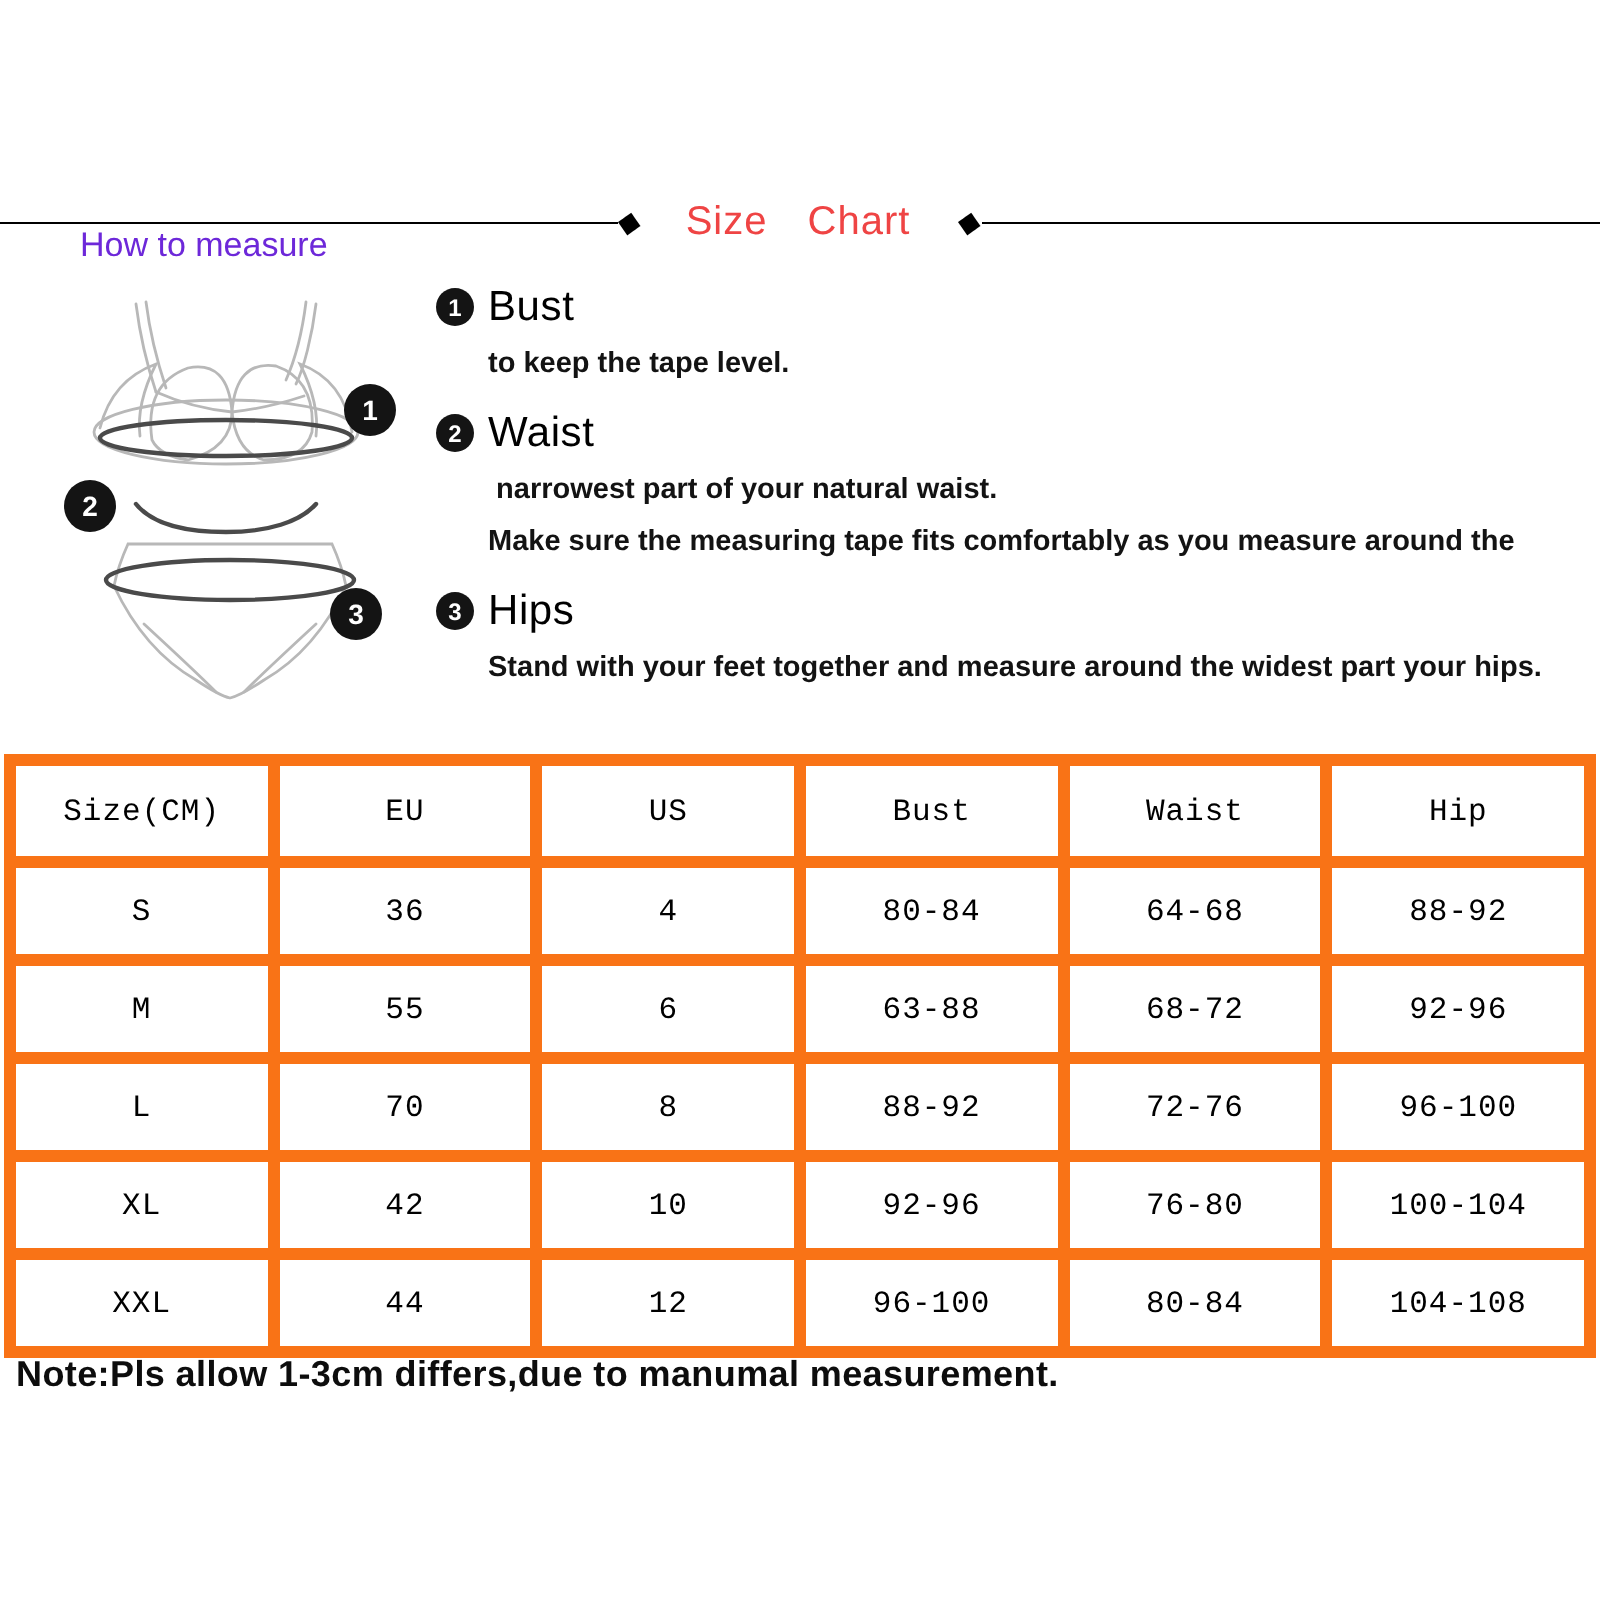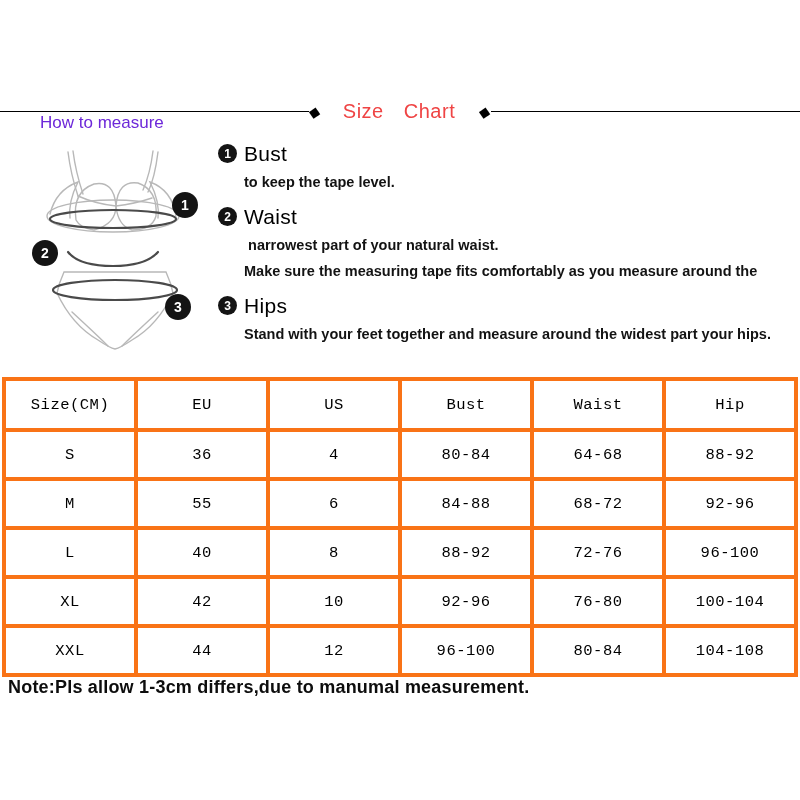--- a/index.html
+++ b/index.html
@@ -42,21 +42,21 @@
   .instr-body { margin:3px 0 0 26px; font-size:14.5px; font-weight:700; line-height:1.8; color:#131313; }
   .instr-body .line { display:block; white-space:pre-wrap; }
 
   
   .size-table {
     position:absolute; left:2px; top:377px; width:796px; height:296px;
     border-collapse:collapse; table-layout:fixed; text-align:center;
     font-family:"Liberation Mono", monospace; font-size:15.5px; color:#000;
   }
   .size-table th, .size-table td {
-    border:4px solid #f97316; font-weight:500; padding:0; letter-spacing:0.5px;
+    border:6px solid #f97316; font-weight:500; padding:0; letter-spacing:0.5px;
   }
   .size-table thead tr { height:51px; }
   .size-table tbody tr { height:49px; }
 
   
   .note { position:absolute; left:8px; top:677px; font-size:18px; font-weight:600; color:#0d0d0d; letter-spacing:0.2px; }
 </style>
 </head>
 <body>
 
@@ -160,27 +160,27 @@
           <td>36</td>
           <td>4</td>
           <td>80-84</td>
           <td>64-68</td>
           <td>88-92</td>
         </tr>
         <tr>
           <td>M</td>
           <td>55</td>
           <td>6</td>
-          <td>84-88</td>
+          <td>63-88</td>
           <td>68-72</td>
           <td>92-96</td>
         </tr>
         <tr>
           <td>L</td>
-          <td>40</td>
+          <td>70</td>
           <td>8</td>
           <td>88-92</td>
           <td>72-76</td>
           <td>96-100</td>
         </tr>
         <tr>
           <td>XL</td>
           <td>42</td>
           <td>10</td>
           <td>92-96</td>

